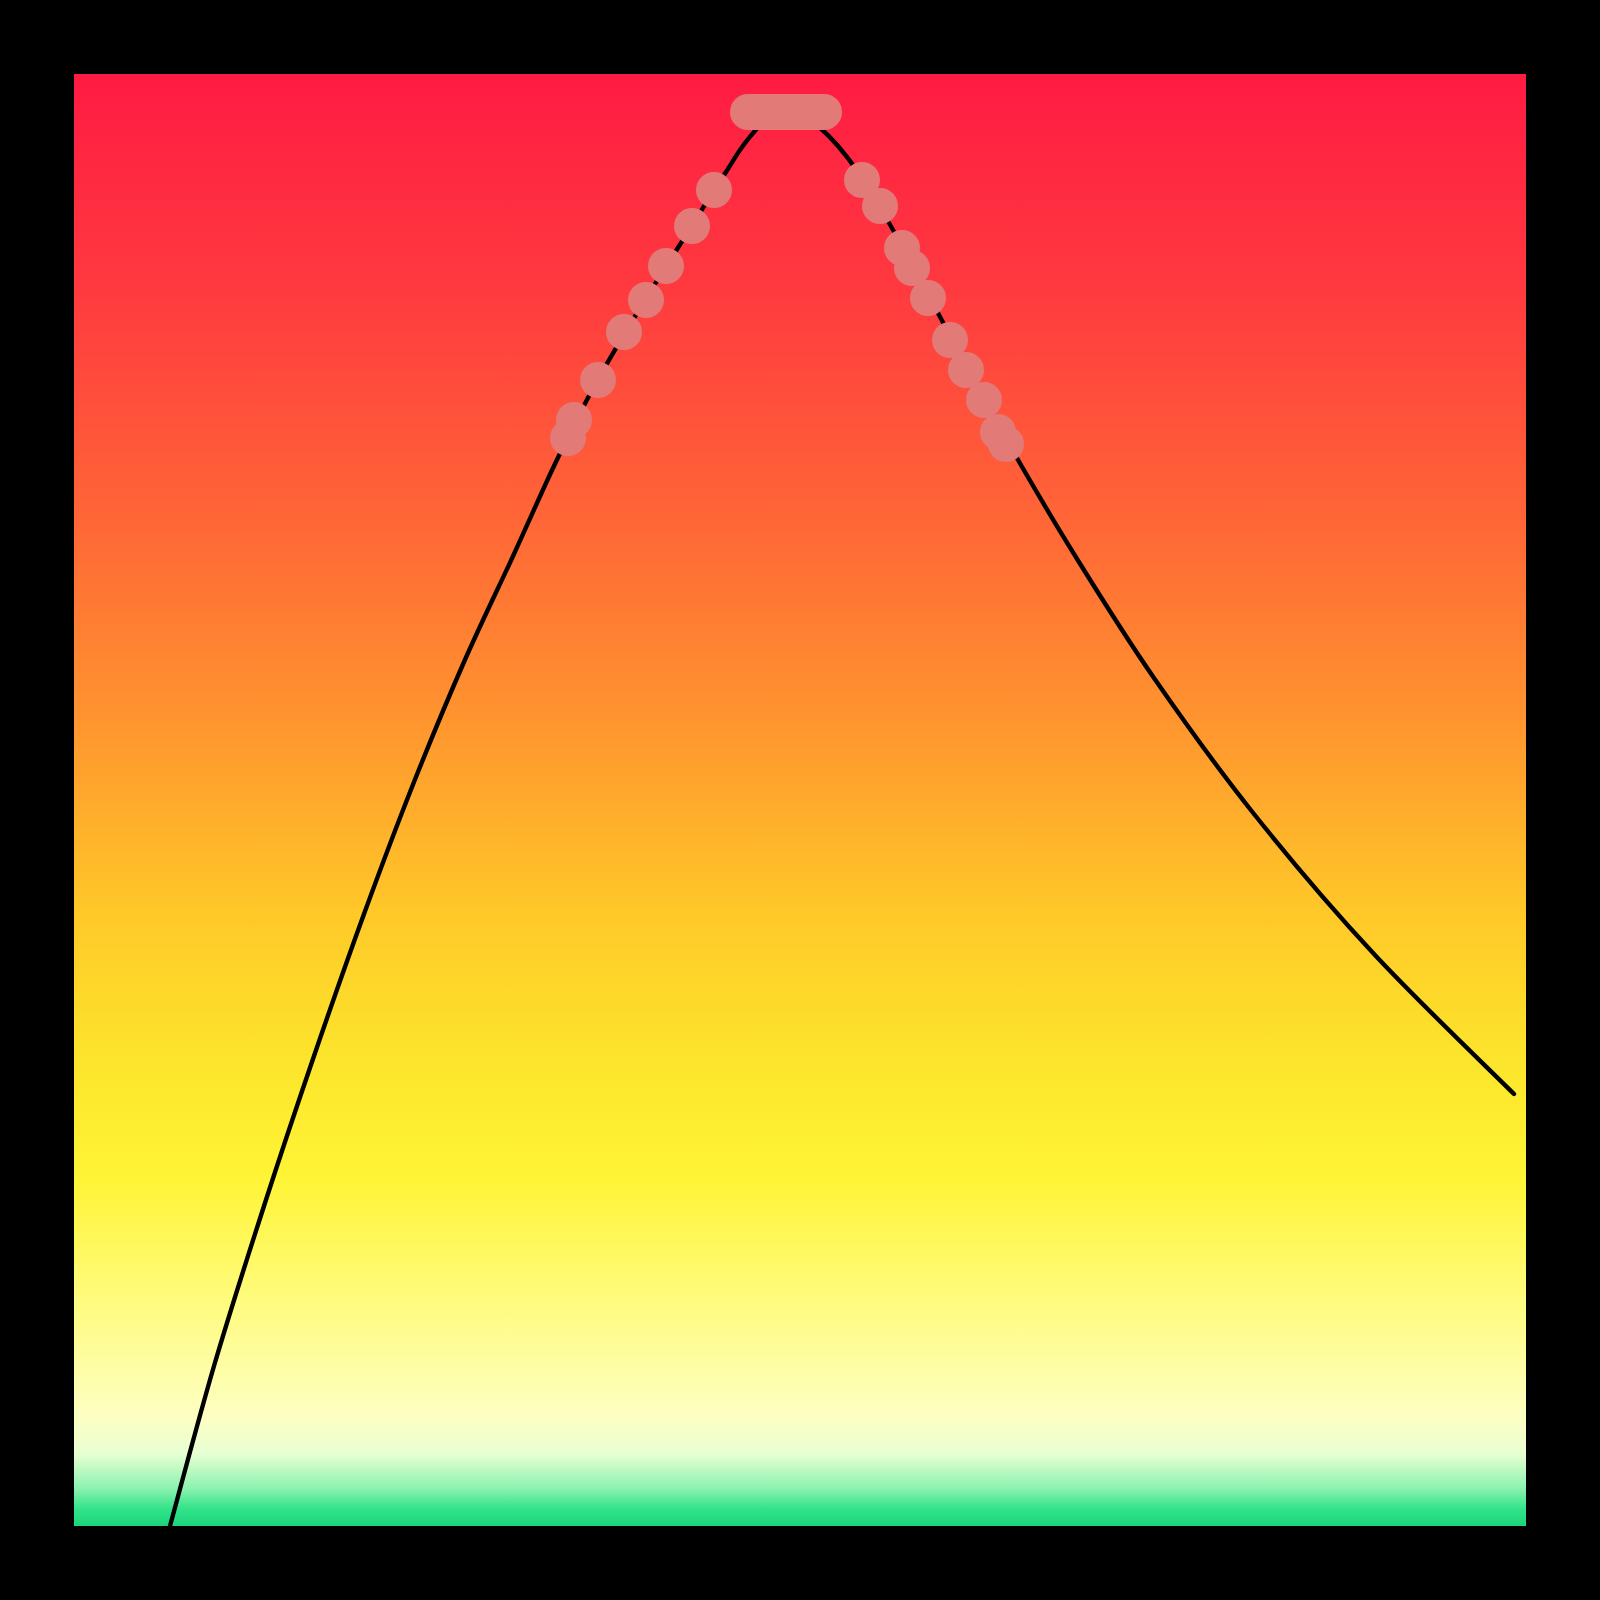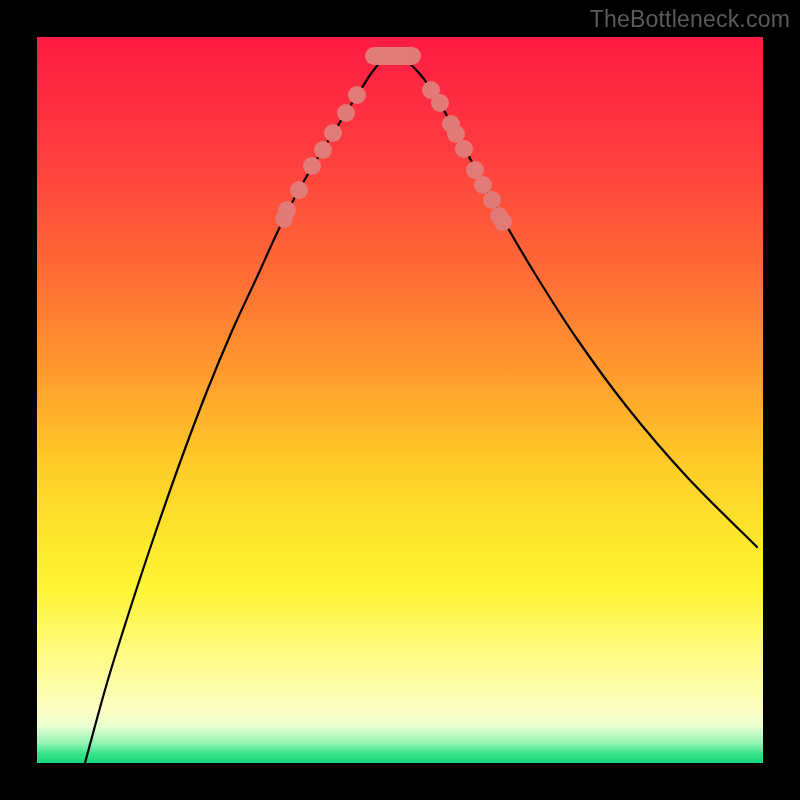--- a/index.html
+++ b/index.html
@@ -104,14 +104,13 @@
           <circle cx="419" cy="97" r="9" class="marker"></circle>
           <circle cx="427" cy="112" r="9" class="marker"></circle>
           <circle cx="438" cy="133" r="9" class="marker"></circle>
           <circle cx="446" cy="148" r="9" class="marker"></circle>
           <circle cx="455" cy="163" r="9" class="marker"></circle>
           <circle cx="462" cy="179" r="9" class="marker"></circle>
           <circle cx="466" cy="185" r="9" class="marker"></circle>
         </g>
     </svg>
   </div>
-  <div class="watermark">TheBottleneck.com</div>
 </div>
 
 </body></html>

